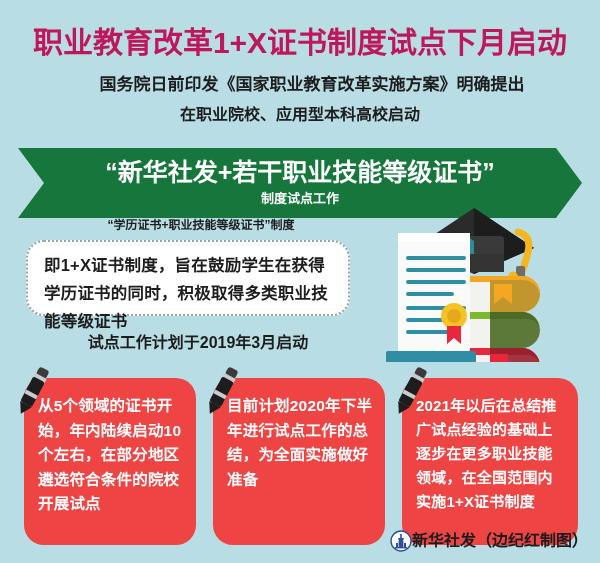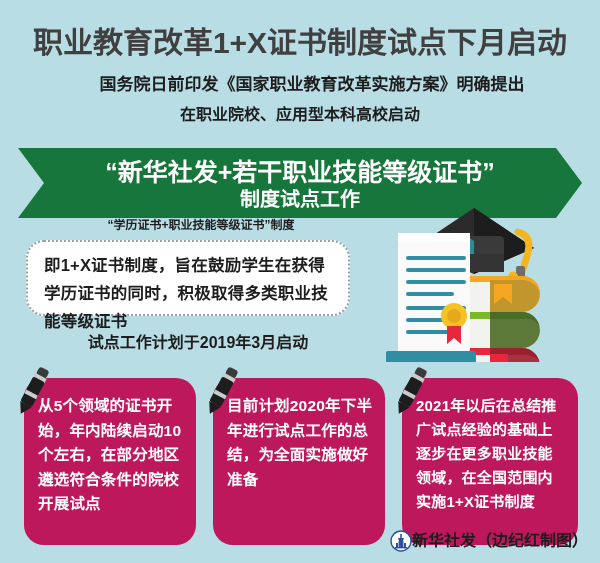--- a/index.html
+++ b/index.html
@@ -7,21 +7,21 @@
     width:600px;height:563px;
     background:#b9dde5;
     font-family:"Liberation Sans","DejaVu Sans",sans-serif;
     overflow:hidden;position:relative;
   }
   .stage{position:relative;width:600px;height:563px;overflow:hidden;background:#b9dde5;}
 
   
   .title{
     position:absolute;left:0;top:24px;width:600px;text-align:center;
-    font-size:30px;font-weight:bold;color:#404040;letter-spacing:0px;
+    font-size:30px;font-weight:bold;color:#be185d;letter-spacing:0px;
     line-height:38px;white-space:nowrap;
   }
   .subtitle{
     position:absolute;left:0;top:73px;width:600px;text-align:center;
     font-size:17px;font-weight:bold;color:#1d1d1d;line-height:24px;white-space:nowrap;padding-left:12px;
   }
 
   
   .ribbon-kicker{
     position:absolute;left:0;top:104px;width:600px;text-align:center;
@@ -30,21 +30,21 @@
   .ribbon-inner{
     position:absolute;left:18px;top:148px;width:564px;height:70px;
     background:#17763b;
     clip-path:polygon(0 0, calc(100% - 26px) 0, 100% 50%, calc(100% - 26px) 100%, 0 100%, 26px 50%);
     display:flex;flex-direction:column;align-items:center;justify-content:center;
   }
   .ribbon-line1{
     font-size:25px;font-weight:bold;color:#ffffff;line-height:30px;white-space:nowrap;
   }
   .ribbon-line2{
-    font-size:20px;font-weight:bold;color:#ffffff;line-height:20px;margin-top:2px;white-space:nowrap;
+    font-size:13px;font-weight:bold;color:#ffffff;line-height:20px;margin-top:2px;white-space:nowrap;
   }
 
   
   .illus{position:absolute;left:372px;top:196px;width:212px;height:166px;}
 
   
   .callout-label{
     position:absolute;left:36px;top:214px;width:330px;text-align:center;
     font-size:12px;font-weight:bold;color:#1d1d1d;line-height:22px;white-space:nowrap;
   }
@@ -60,21 +60,21 @@
 
   
   .plan-head{
     position:absolute;left:38px;top:332px;width:320px;text-align:center;
     font-size:16px;font-weight:bold;color:#1d1d1d;line-height:22px;white-space:nowrap;
   }
 
   
   .card{
     position:absolute;top:378px;height:167px;width:172px;
-    background:#be185d;border-radius:20px;box-sizing:border-box;
+    background:#ef4444;border-radius:20px;box-sizing:border-box;
     padding:16px 11px 10px 14px;
   }
   .card.c1{left:24px;}
   .card.c2{left:213px;}
   .card.c3{left:402px;width:176px;}
   .card p{
     margin:0;font-size:15.5px;font-weight:bold;color:#ffffff;
     line-height:24.5px;letter-spacing:0.2px;
   }
   .card.c3 p{font-size:15px;line-height:24px;}

